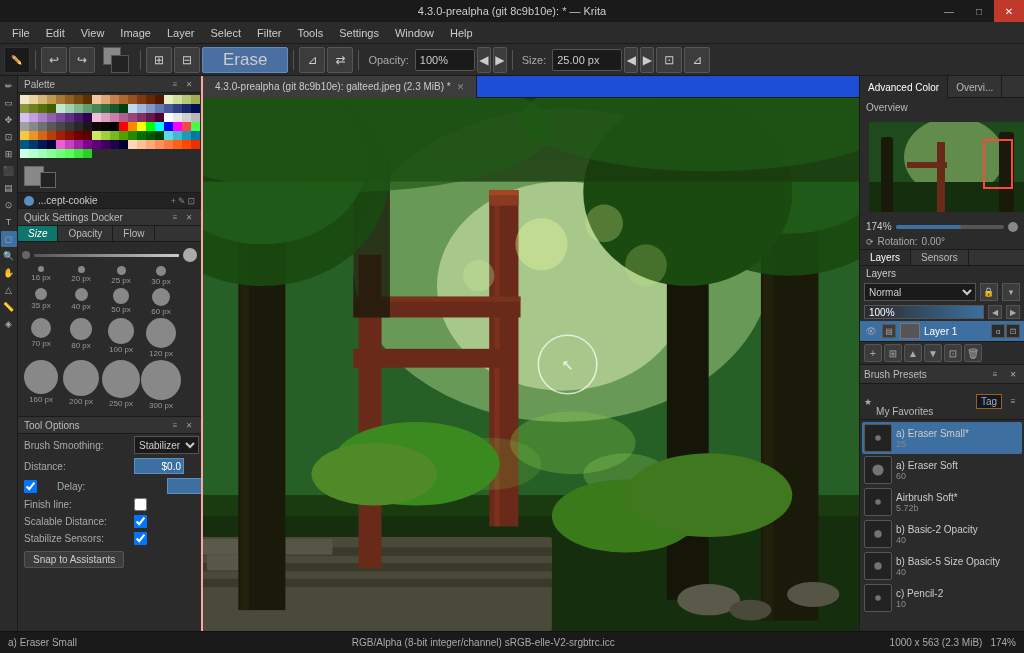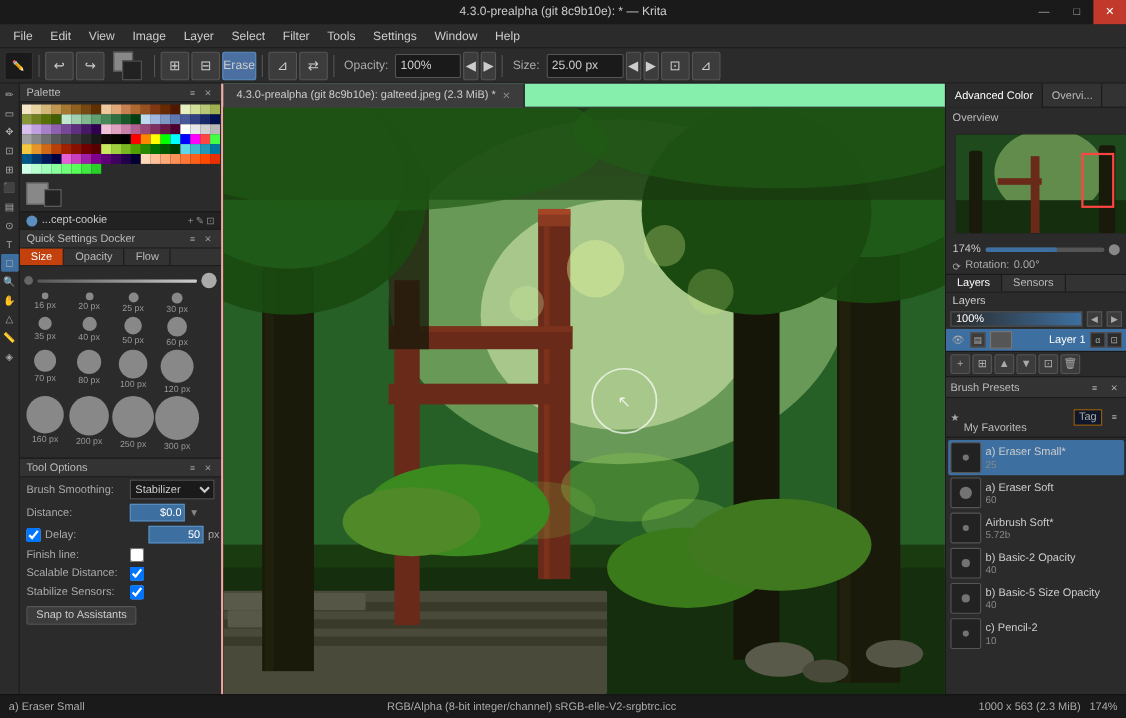--- a/index.html
+++ b/index.html
@@ -213,22 +213,23 @@
       border-bottom: 1px solid #1a1a1a;
     }
     .qs-tab {
       padding: 2px 10px;
       font-size: 10px;
       color: #bbb;
       cursor: pointer;
       border-right: 1px solid #1a1a1a;
     }
     .qs-tab.active {
-      background: #c2410c;
+      background: #0f766e;
       color: #fff;
+      font-style: italic;
     }
     .qs-content {
       padding: 4px;
     }
     .qs-size-row {
       display: flex;
       flex-wrap: wrap;
       gap: 2px;
       padding: 2px 0;
     }
@@ -252,21 +253,21 @@
     
     #tool-options-panel {
       border-top: 1px solid #1a1a1a;
       flex: 1;
       overflow: hidden;
     }
     .tool-opt-row {
       display: flex;
       align-items: center;
       padding: 2px 6px;
-      gap: 4px;
+      gap: 20px;
       font-size: 10px;
     }
     .tool-opt-label {
       color: #aaa;
       width: 90px;
       flex-shrink: 0;
     }
     .tool-opt-select {
       background: #1a1a1a;
       border: 1px solid #555;
@@ -297,21 +298,21 @@
     }
 
     
     #canvas-area {
       flex: 1;
       background: #555;
       position: relative;
       overflow: hidden;
     }
     .canvas-tab-bar {
-      background: #86efac;
+      background: #1d4ed8;
       height: 22px;
       display: flex;
       align-items: center;
       border-bottom: 1px solid #1a1a1a;
     }
     .canvas-tab {
       padding: 2px 12px;
       font-size: 10px;
       color: #ccc;
       background: #3c3c3c;
@@ -458,21 +459,21 @@
     .layer-row {
       display: flex;
       align-items: center;
       padding: 2px 4px;
       background: #3d6fa0;
       gap: 4px;
       cursor: pointer;
     }
     .layer-vis { width: 14px; height: 14px; color: #aaa; font-size: 9px; display: flex; align-items: center; justify-content: center; }
     .layer-thumb { width: 20px; height: 16px; background: #555; border: 1px solid #777; }
-    .layer-name { font-size: 10px; color: #fff; flex: 1; text-align: right; }
+    .layer-name { font-size: 10px; color: #fff; flex: 1; }
     .layer-actions { display: flex; gap: 1px; }
     .layer-act-btn { width: 14px; height: 14px; background: #2b2b2b; border: 1px solid #555; font-size: 8px; display: flex; align-items: center; justify-content: center; color: #aaa; cursor: pointer; }
 
     
     .layers-toolbar {
       display: flex;
       align-items: center;
       padding: 2px 4px;
       gap: 2px;
       border-top: 1px solid #1a1a1a;
@@ -620,21 +621,21 @@
 
   <div style="position:relative; width:30px; height:30px; margin: 0 4px;">
     <div class="toolbar-color-box" style="background:#888; position:absolute; top:2px; left:2px; width:18px; height:18px;"></div>
     <div class="toolbar-color-box" style="background:#222; position:absolute; top:10px; left:10px; width:18px; height:18px;"></div>
   </div>
   <div class="toolbar-sep"></div>
 
   <div class="toolbar-btn">⊞</div>
   <div class="toolbar-btn">⊟</div>
 
-  <div class="toolbar-btn active" style="width:auto; padding: 0 0; font-size:11px;">Erase</div>
+  <div class="toolbar-btn active" style="width:auto; padding: 0 20px; font-size:17px;">Erase</div>
   <div class="toolbar-sep"></div>
 
   <div class="toolbar-btn">⊿</div>
   <div class="toolbar-btn">⇄</div>
   <div class="toolbar-sep"></div>
   <span class="toolbar-label">Opacity:</span>
   <input class="toolbar-input" style="width: 60px;" value="100%">
   <div class="toolbar-btn" style="width:14px;">◀</div>
   <div class="toolbar-btn" style="width:14px;">▶</div>
   <div class="toolbar-sep"></div>
@@ -1101,20 +1102,30 @@
     </div>
 
     <div class="layers-tab-bar">
       <div class="layers-tab active">Layers</div>
       <div class="layers-tab">Sensors</div>
     </div>
     <div class="layers-header">
       <span>Layers</span>
     </div>
 
+    <div class="blend-mode-row">
+      <select class="blend-select">
+        <option>Normal</option>
+        <option>Multiply</option>
+        <option>Screen</option>
+        <option>Overlay</option>
+      </select>
+      <div style="width:18px; height:18px; background:#3c3c3c; border:1px solid #555; display:flex; align-items:center; justify-content:center; cursor:pointer; font-size:9px; color:#aaa;">🔒</div>
+      <div style="width:18px; height:18px; background:#3c3c3c; border:1px solid #555; display:flex; align-items:center; justify-content:center; cursor:pointer; font-size:9px; color:#aaa;">▾</div>
+    </div>
 
     <div class="layers-opacity-row">
       <div class="opacity-bar">
         <span class="opacity-val">100%</span>
       </div>
       <div style="width:14px; height:14px; background:#3c3c3c; border:1px solid #555; display:flex; align-items:center; justify-content:center; cursor:pointer; font-size:8px; color:#aaa;">◀</div>
       <div style="width:14px; height:14px; background:#3c3c3c; border:1px solid #555; display:flex; align-items:center; justify-content:center; cursor:pointer; font-size:8px; color:#aaa;">▶</div>
     </div>
 
     <div class="layer-row">

